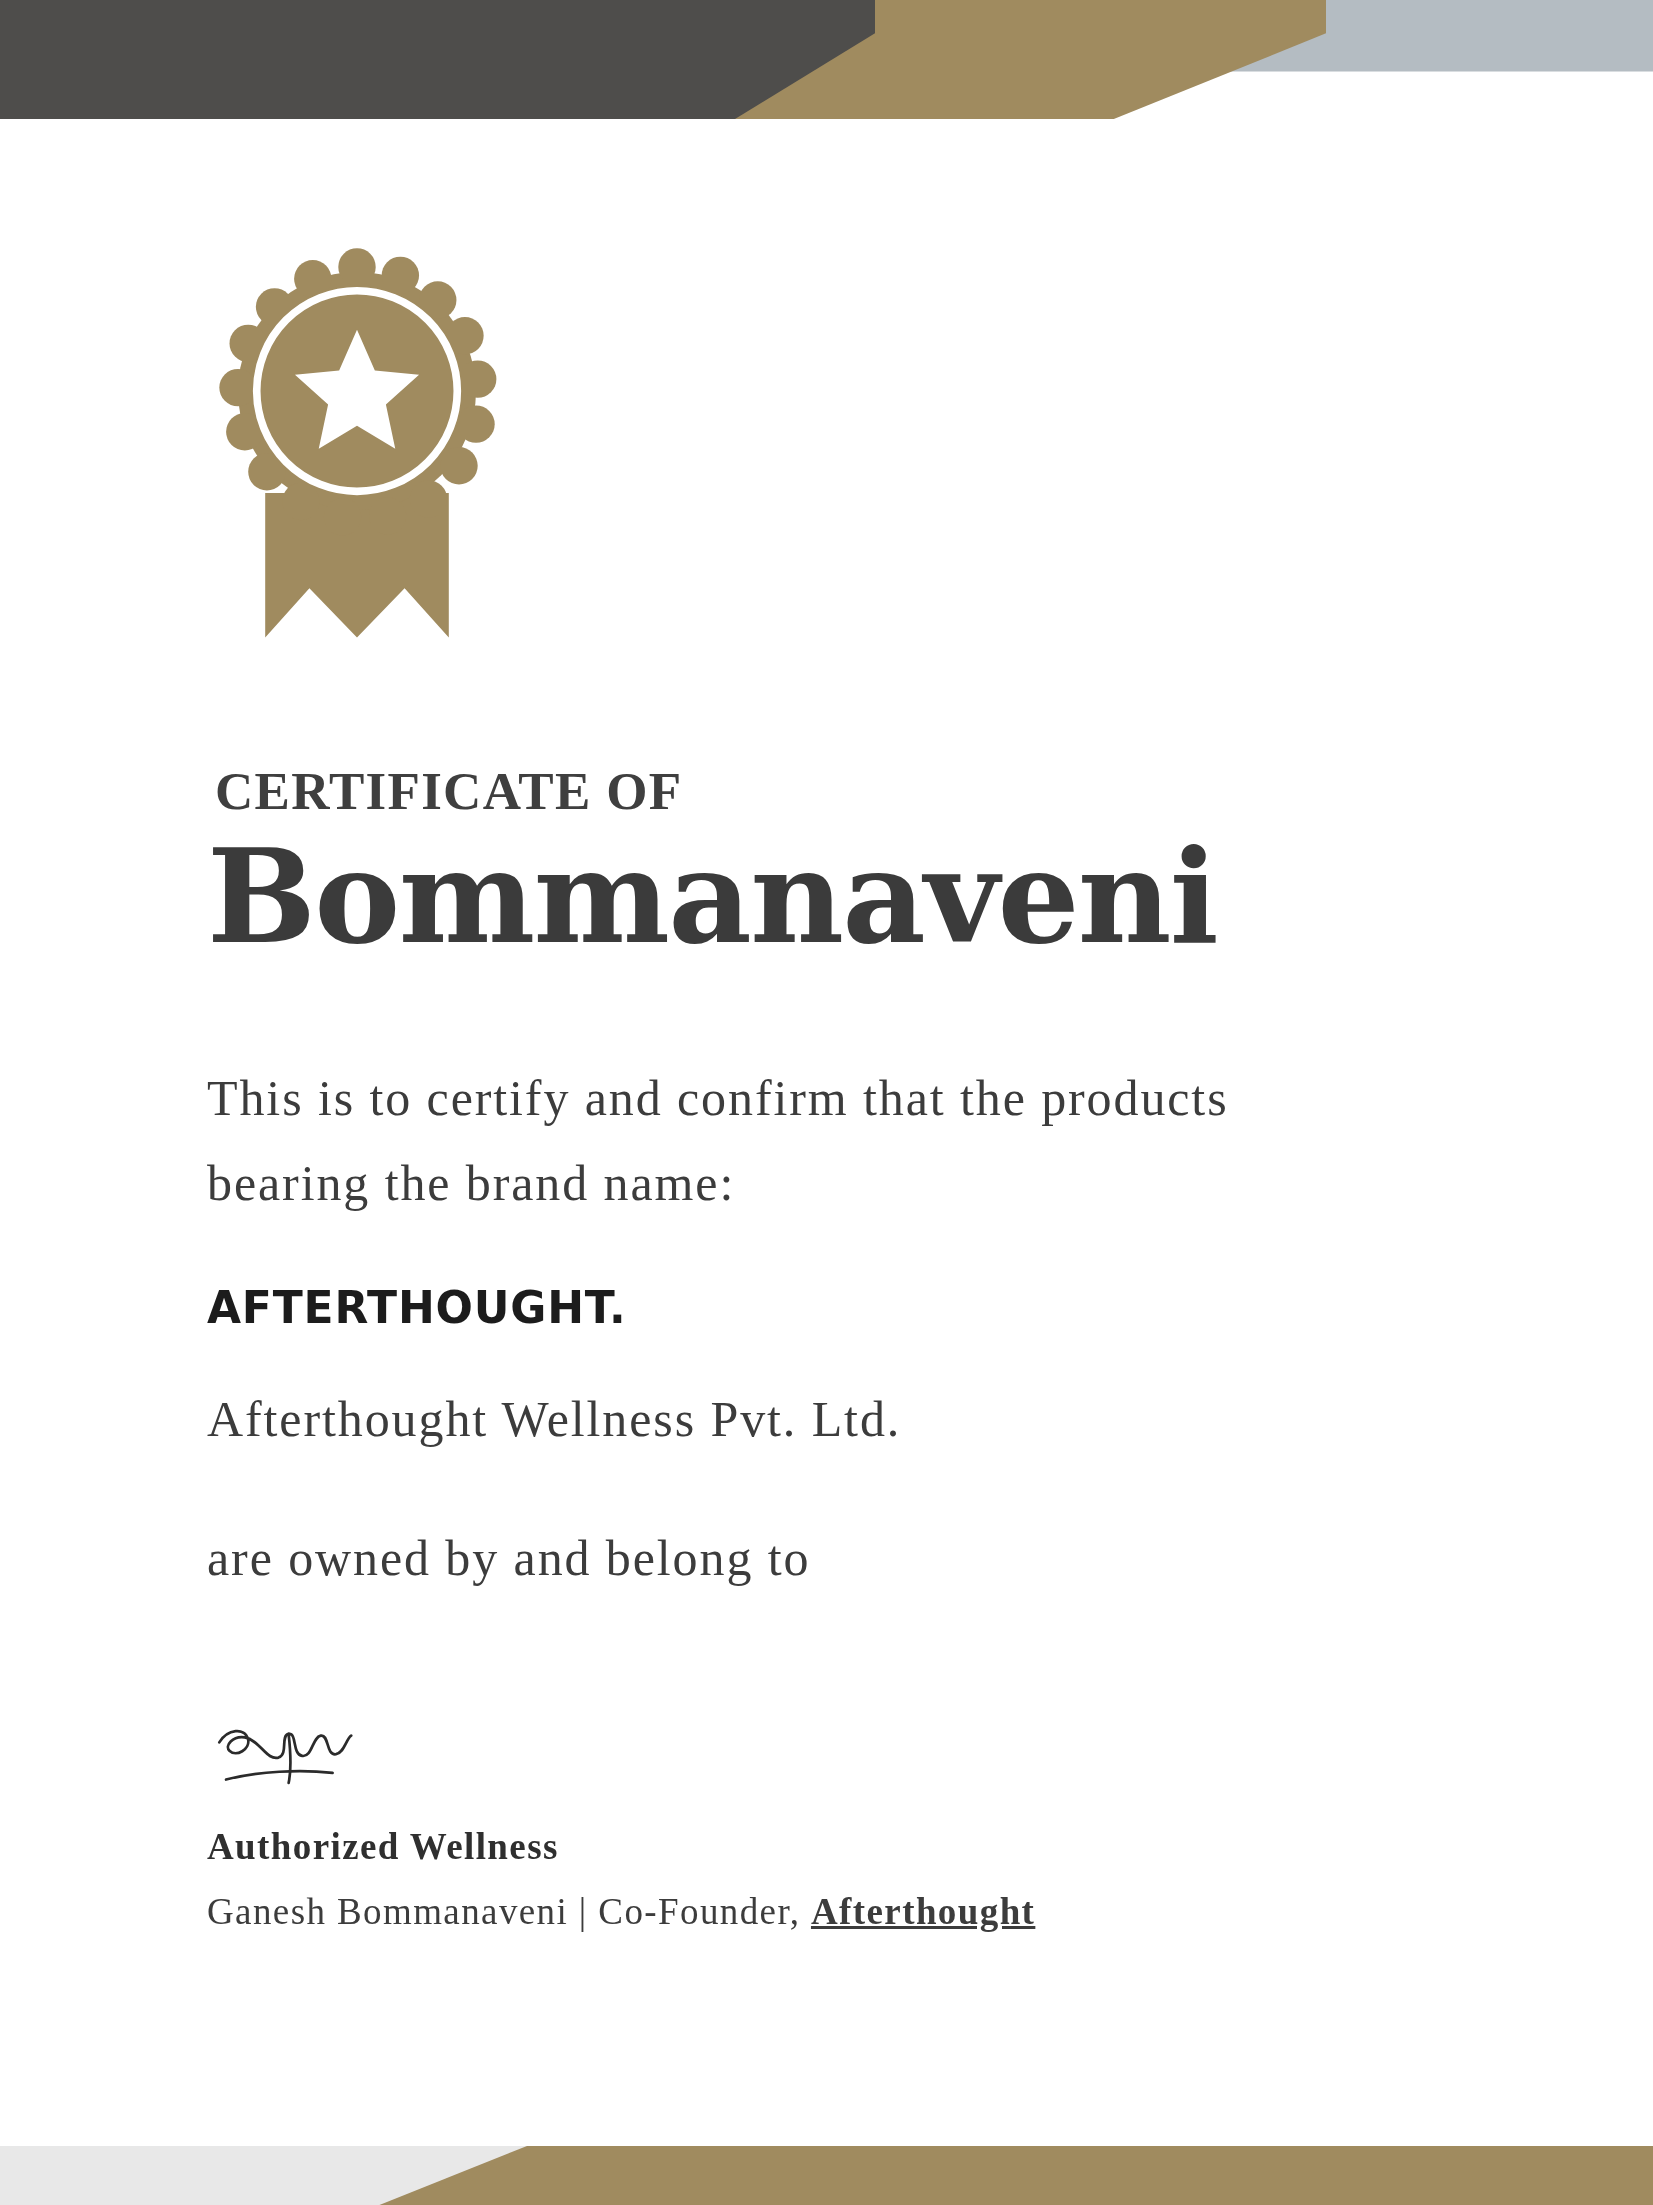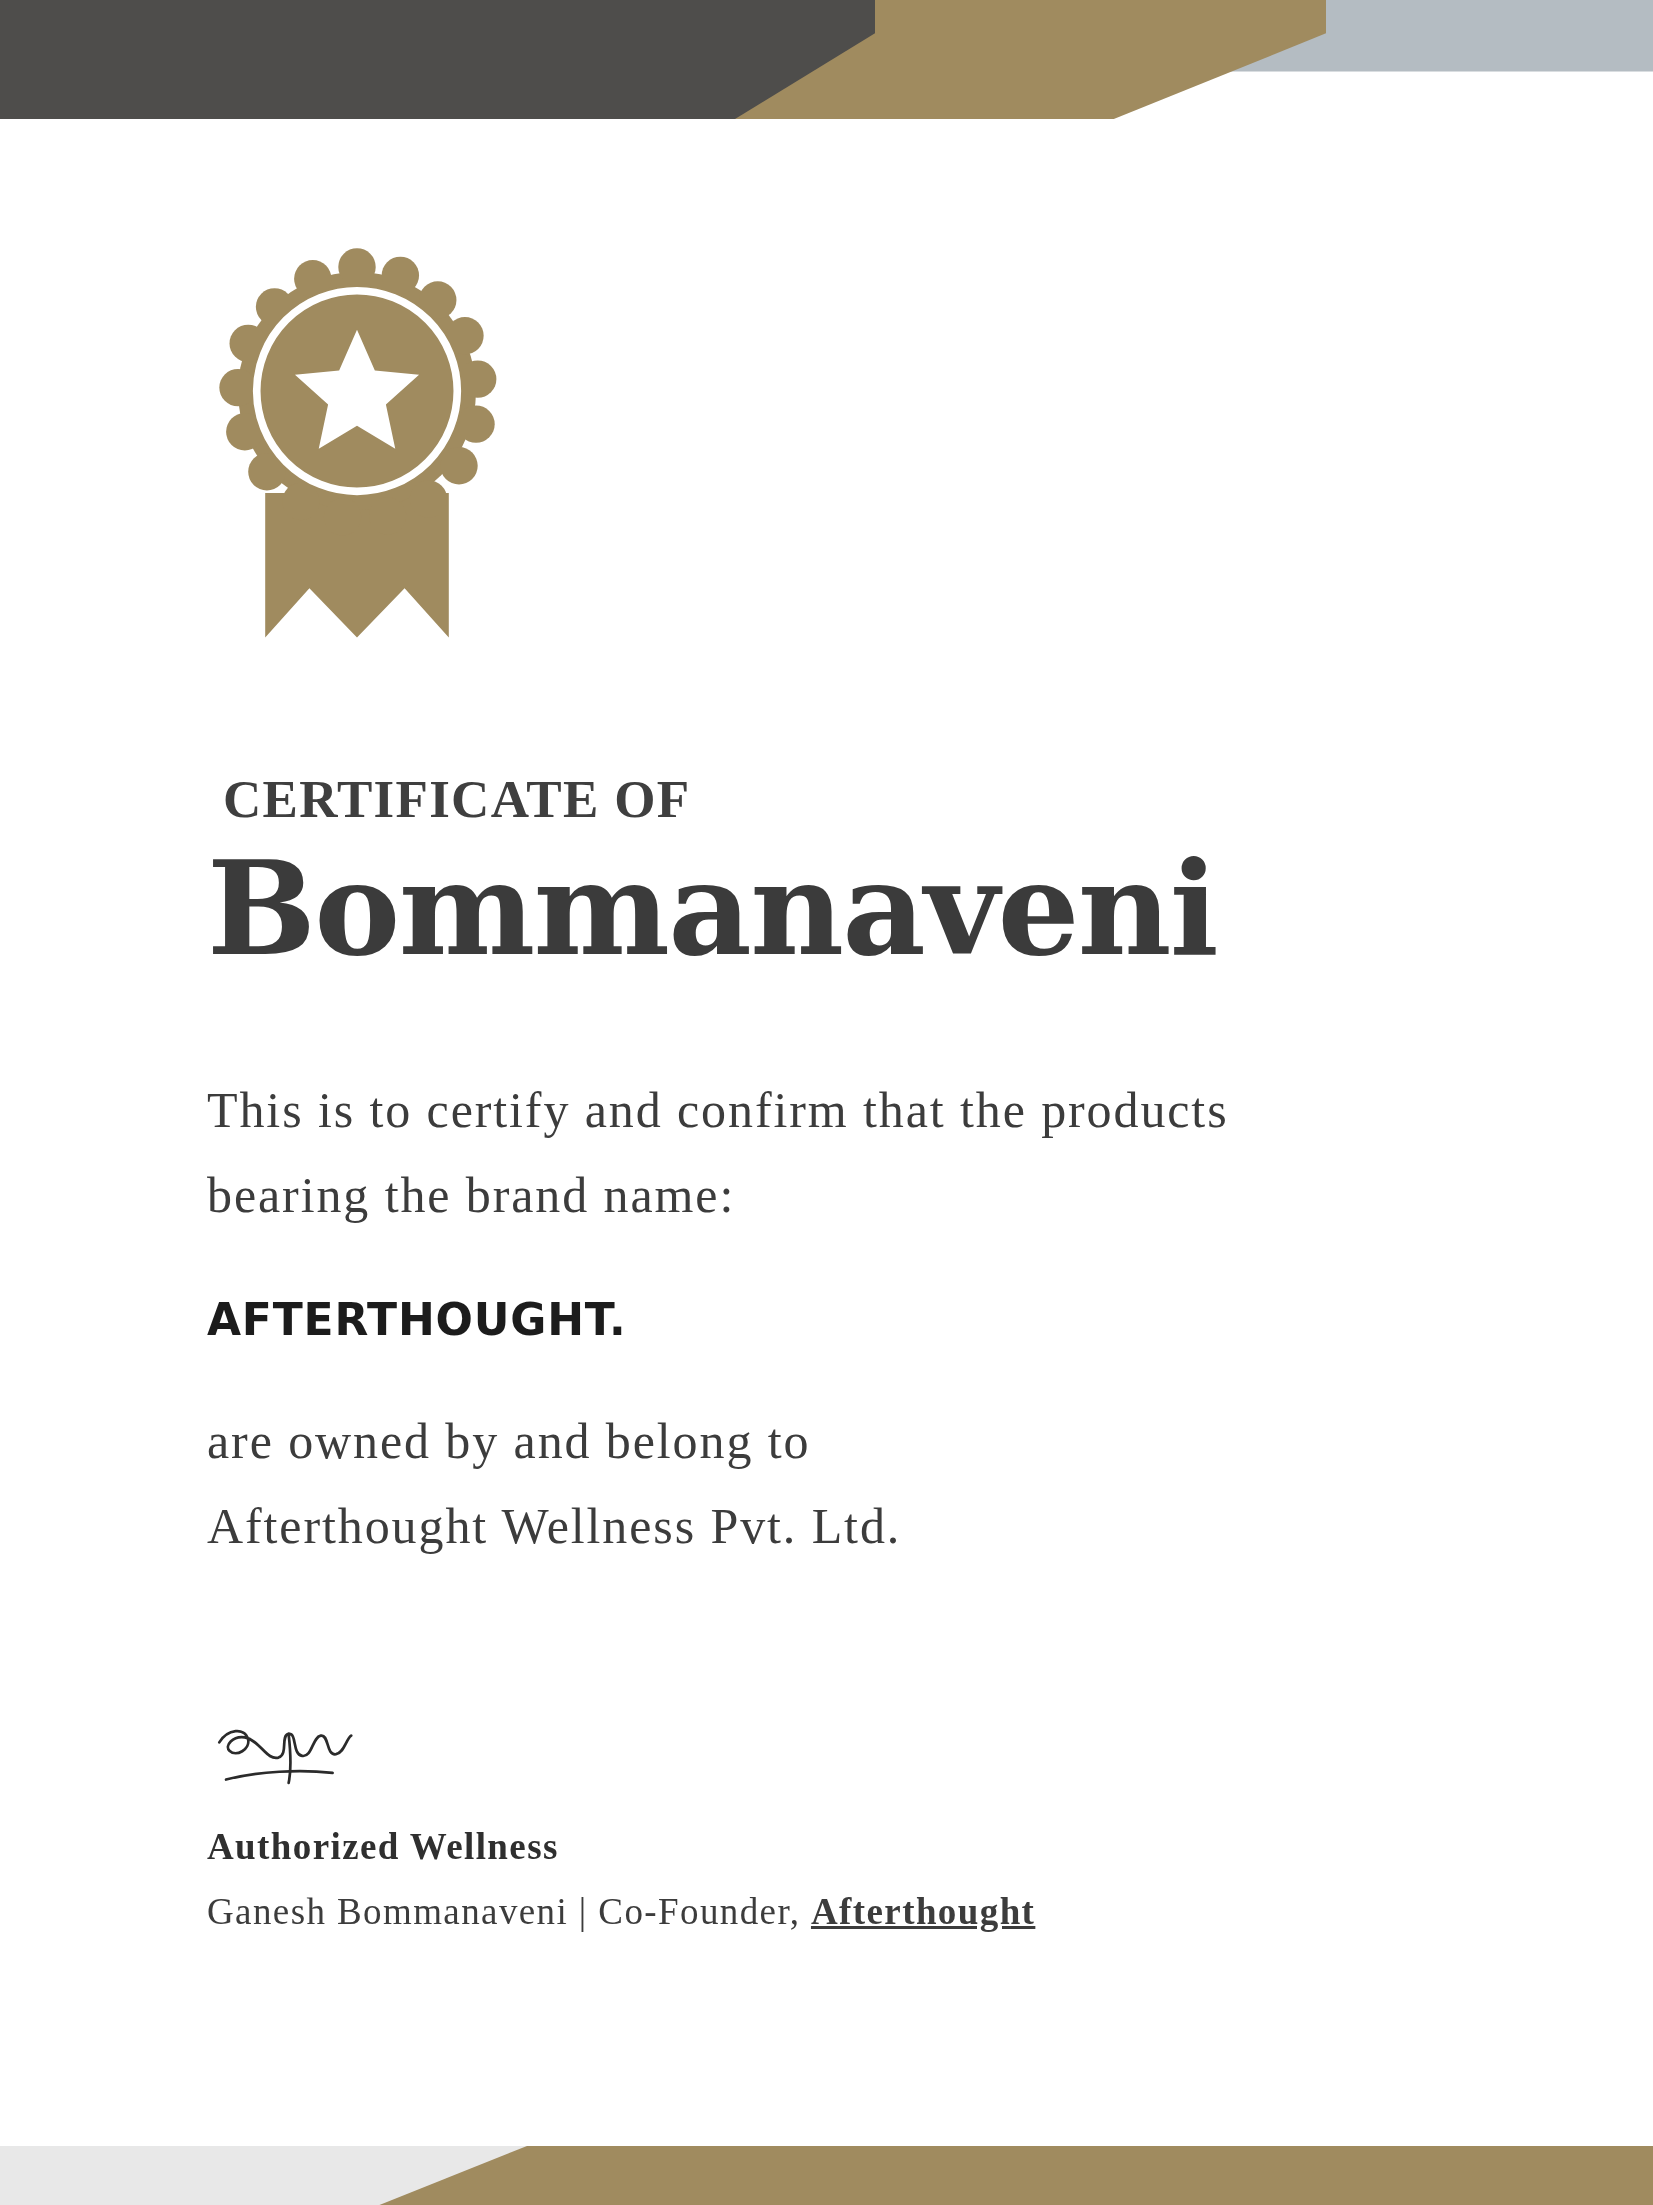--- a/index.html
+++ b/index.html
@@ -99,21 +99,21 @@
     width: 1232px;
   }
 
   .cert-of {
     font-family: "Liberation Serif", serif;
     font-weight: bold;
     font-size: 53px;
     letter-spacing: 1.3px;
     color: #3f3f3f;
     line-height: 1.05;
-    margin: 16px;
+    margin: 8px;
   }
 
   .cert-title {
     font-family: "DejaVu Serif", serif;
     font-weight: bold;
     font-size: 129px;
     letter-spacing: -1.7px;
     color: #3b3b3b;
     line-height: 1.0;
     margin: 12px 0 0 0;
@@ -229,22 +229,22 @@
 
   <div class="content">
     <h2 class="cert-of">CERTIFICATE OF</h2>
     <h1 class="cert-title">Bommanaveni</h1>
 
     <p class="body-text intro">This is to certify and confirm that the products</p>
     <p class="body-text">bearing the brand name:</p>
 
     <p class="brand-name">AFTERTHOUGHT.</p>
 
+    <p class="body-text">Afterthought Wellness Pvt. Ltd.</p>
     <p class="body-text owner">are owned by and belong to</p>
-    <p class="body-text">Afterthought Wellness Pvt. Ltd.</p>
   </div>
 
   <div class="signature-block">
     <div class="sig-mark">
       <svg width="170" height="93" viewBox="0 0 200 110" xmlns="http://www.w3.org/2000/svg">
         <g fill="none" stroke="#2b2b2b" stroke-width="3.2" stroke-linecap="round" stroke-linejoin="round">
           <path d="M14 30 C24 14, 44 12, 48 26 C51 38, 34 48, 26 40 C20 34, 30 22, 44 24 C62 27, 70 52, 84 48 C96 44, 86 22, 96 20 C106 18, 100 44, 112 46 C124 48, 124 24, 134 22 C144 20, 140 46, 152 44 C162 42, 164 26, 170 22"></path>
           <path d="M96 20 C98 38, 100 60, 96 78"></path>
           <path d="M22 74 C60 64, 110 62, 148 66"></path>
         </g>

